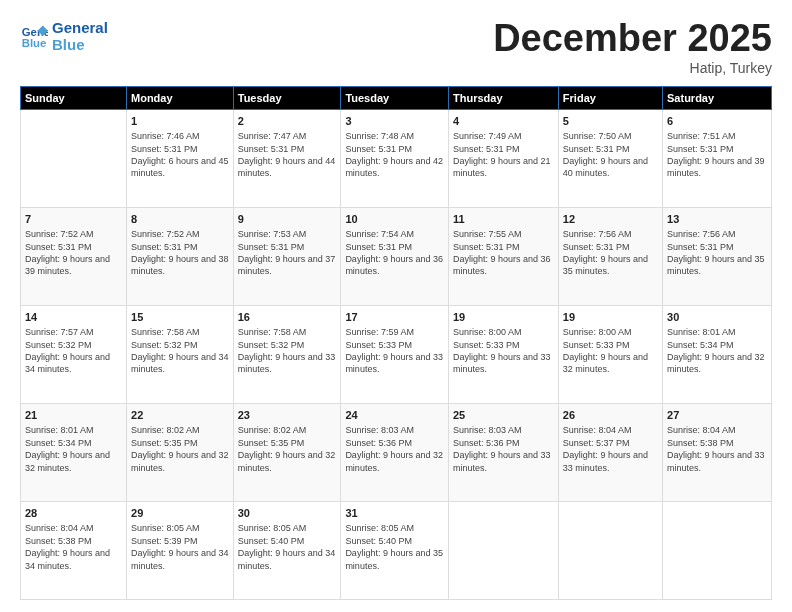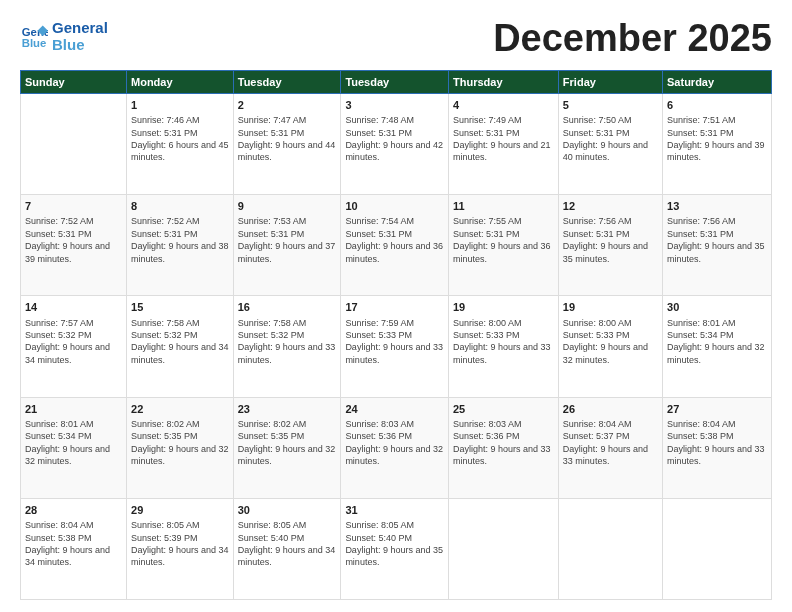--- a/index.html
+++ b/index.html
@@ -45,21 +45,21 @@
       font-size: 14px;
       color: #555;
     }
     table {
       width: 100%;
       border-collapse: collapse;
       flex: 1;
       font-size: 10px;
     }
     thead tr th {
-      background: #14532d;
+      background: #000000;
       color: #fff;
       font-size: 11px;
       font-weight: bold;
       padding: 5px 4px;
       text-align: left;
       border: 1px solid #2a6db5;
     }
     tbody tr {
       border-bottom: 1px solid #ccc;
     }
@@ -103,20 +103,21 @@
         <text x="2" y="28" font-size="13" font-weight="bold" fill="#4a9fd4">Blue</text>
         <polygon points="26,4 32,10 26,16 20,10" fill="#4a9fd4"></polygon>
       </svg>
       <div style="display:flex;flex-direction:column;line-height:1.1;margin-top:2px;">
         <span style="font-size:15px;font-weight:bold;color:#1a5ca8;">General</span>
         <span style="font-size:15px;font-weight:bold;color:#4a9fd4;">Blue</span>
       </div>
     </div>
     <div class="title-block">
       <div class="title-main">December 2025</div>
+      <div class="title-sub">Hatip, Turkey</div>
     </div>
   </div>
 
   <table>
     <thead>
       <tr>
       <th>Sunday</th>
           <th>Monday</th>
           <th>Tuesday</th>
           <th>Tuesday</th>

